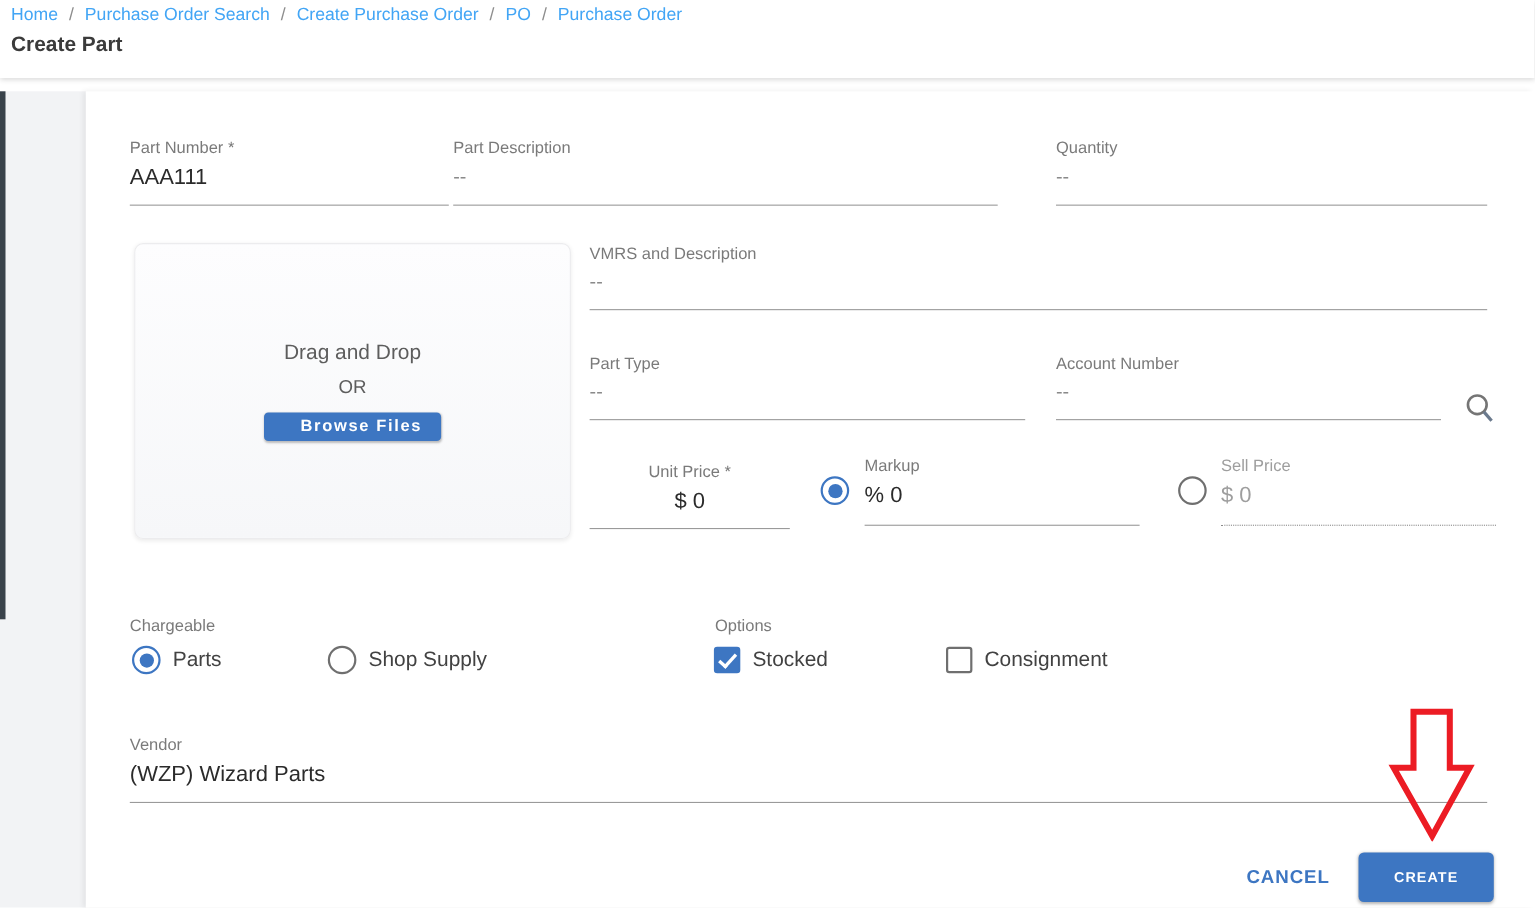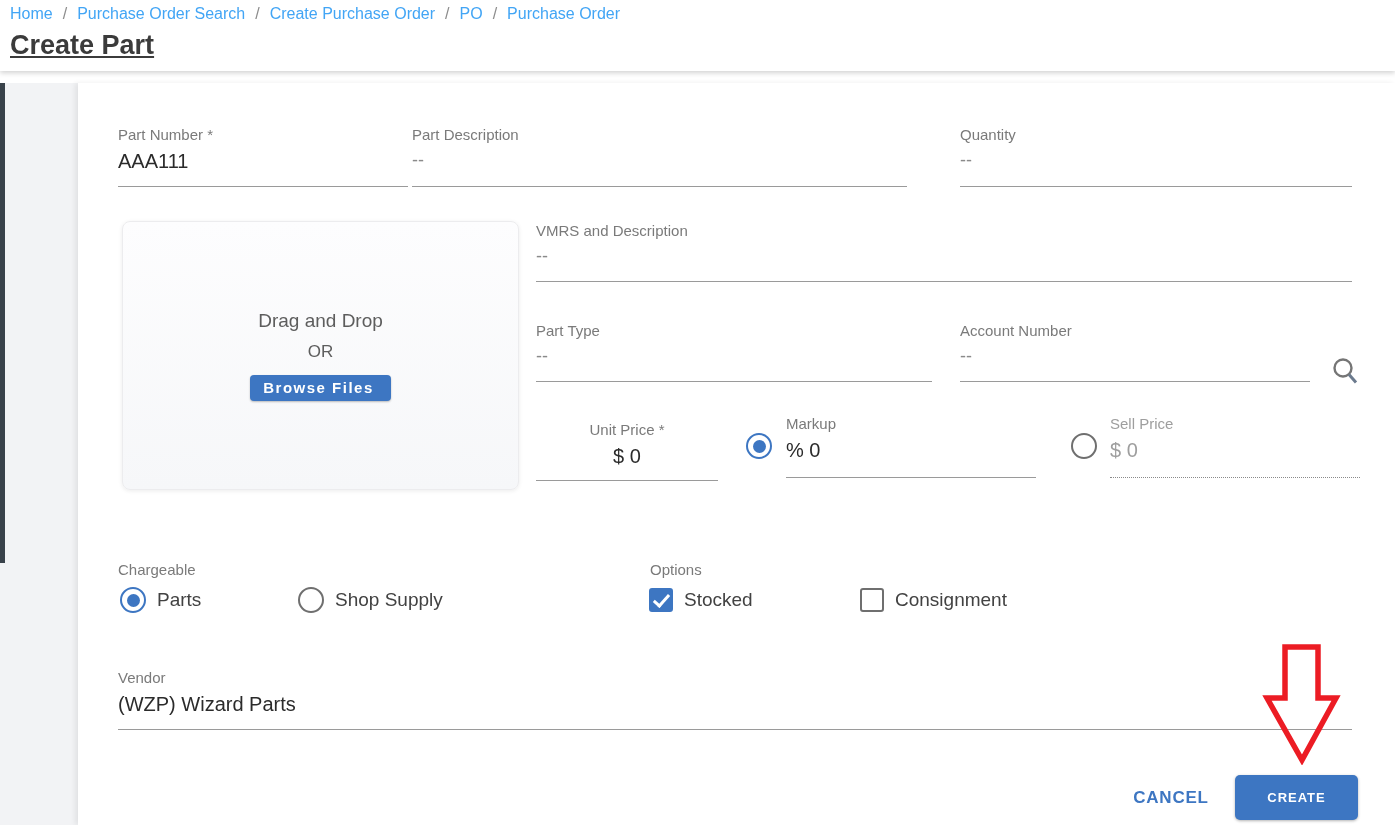--- a/index.html
+++ b/index.html
@@ -20,21 +20,21 @@
   }
   .breadcrumb {
     position: absolute; left: 10px; top: 2px; height: 24px;
     display: flex; align-items: center; gap: 10px;
     font-size: 16px;
   }
   .crumb { color: #42A5F5; cursor: pointer; white-space: nowrap; }
   .crumb-sep { color: #8d8d8d; }
   .page-title {
     position: absolute; left: 10px; top: 30px;
-    font-size: 27px; font-weight: bold; color: #3b3b3b; text-decoration: underline;
+    font-size: 19px; font-weight: bold; color: #3b3b3b;
   }
 
   
   .left-rail {
     position: absolute; left: 0; top: 83px; width: 78px; height: 742px;
     background: #f2f3f5;
   }
   .sidebar-edge {
     position: absolute; left: 0; top: 83px; width: 5px; height: 480px;
     background: #39424a;
@@ -58,21 +58,21 @@
   .upload-box {
     position: absolute; left: 122px; top: 221px; width: 397px; height: 269px;
     background: linear-gradient(180deg, #fdfdfe 0%, #f6f7f9 100%);
     border: 1px solid #ececee; border-radius: 8px;
     box-shadow: 0 1px 4px rgba(0,0,0,0.08);
     display: flex; flex-direction: column; align-items: center; justify-content: center;
   }
   .upload-drag { font-size: 19px; color: #5d5d5d; }
   .upload-or { font-size: 17px; color: #5d5d5d; margin-top: 10px; }
   .browse-btn {
-    margin-top: 13px; padding: 4px 17px 5px 13px;
+    margin-top: 13px; padding: 4px 17px 5px 33px;
     background: #3D76C2; color: #ffffff; border: none; border-radius: 4px;
     font-family: inherit; font-size: 15px; font-weight: bold; letter-spacing: 1.5px;
     cursor: pointer; box-shadow: 0 1px 2px rgba(0,0,0,0.25);
   }
 
   
   .radio {
     width: 26px; height: 26px; border-radius: 50%;
     border: 2px solid #6f6f6f; background: #fff; flex: none; cursor: pointer;
     display: inline-flex; align-items: center; justify-content: center;

